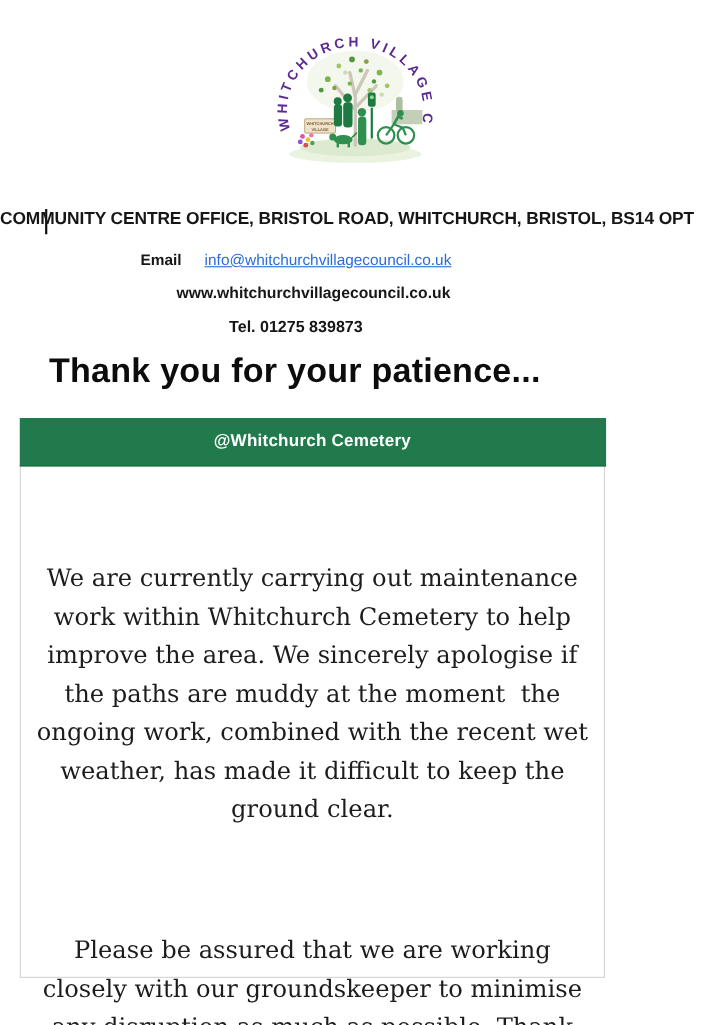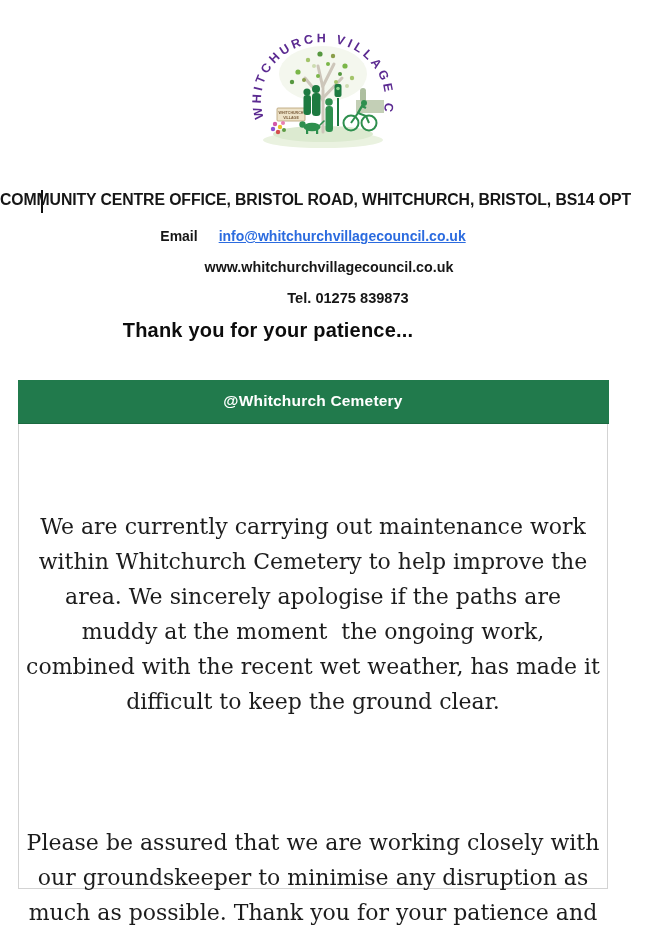--- a/index.html
+++ b/index.html
@@ -6,51 +6,51 @@
   body{
     width:646px;height:932px;background:#ffffff;overflow:hidden;position:relative;
     font-family:"Liberation Sans",sans-serif;
   }
   .page{position:absolute;inset:0;background:#ffffff;}
 
   .logo{position:absolute;top:20px;left:50%;transform:translateX(-50%);width:152px;height:132px;}
 
   .caret{position:absolute;left:41px;top:190px;width:2px;height:23px;background:#111;}
 
-  .hline{position:absolute;left:0;width:626px;text-align:center;color:var(--text-black,#161616);font-weight:bold;white-space:nowrap;}
+  .hline{position:absolute;left:0;width:538px;text-align:center;color:var(--text-black,#161616);font-weight:bold;white-space:nowrap;}
   .address{top:191px;font-size:15.8px;letter-spacing:-0.1px;}
   .email-row{top:228px;font-size:14px;}
   .email-row .lbl{margin-right:21px;}
-  .email-row a{color:var(--link-blue,#2b6bdf);text-decoration:underline;font-weight:bold;cursor:pointer;margin-top:16px;}
+  .email-row a{color:var(--link-blue,#2b6bdf);text-decoration:underline;font-weight:normal;cursor:pointer;margin-top:16px;}
   .www{top:259px;font-size:14.3px;margin-left:16px;}
-  .tel{top:290px;font-size:14.6px;margin-left:35px;}
+  .tel{top:290px;font-size:14.6px;}
 
   .heading{
     position:absolute;top:319px;left:0;width:536px;margin:0;text-align:center;
-    font-size:20px;font-weight:bold;letter-spacing:0.2px;color:#0c0c0c;
+    font-size:31px;font-weight:bold;letter-spacing:0.2px;color:#0c0c0c;
   }
 
   .notice-box{
-    position:absolute;left:18px;top:380px;width:590px;height:509px;
+    position:absolute;left:18px;top:380px;width:532px;height:509px;
     border:1.5px solid var(--border-gray,#d3d3d3);box-sizing:border-box;background:#fff;
   }
   .banner{
     height:43px;margin:-1.5px -1.5px 0;
     background:var(--banner-green,#217a4c);
     border-bottom:1px solid #1b6a41;
     display:flex;align-items:center;justify-content:center;
     color:#ffffff;font-weight:bold;font-size:15.5px;letter-spacing:0.2px;
   }
   .notice-body{
     padding:15px 7px 0;
     font-family:"DejaVu Serif","Liberation Serif",serif;
     font-size:22px;line-height:35px;text-align:center;color:#1c1c1c;
     white-space:pre-wrap;
   }
-  .notice-body p{margin:0 0 36px;}
+  .notice-body p{margin:0 0 23px;}
   .notice-body p:last-child{margin:0;}
 
   .logo text{font-family:"Liberation Sans",sans-serif;}
 </style>
 </head>
 <body>
 
 <div class="page">
 
   <div class="logo">

